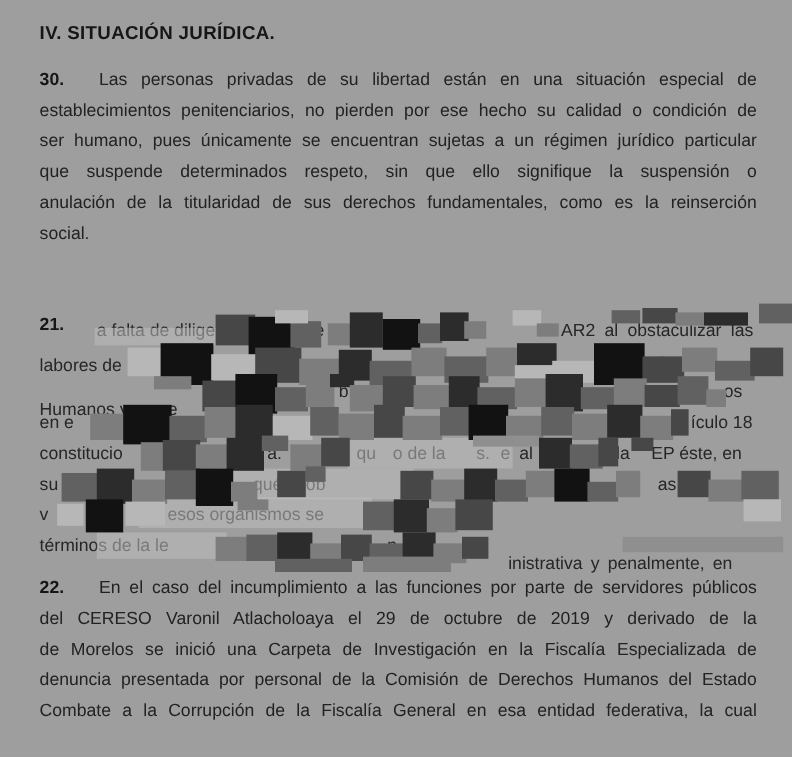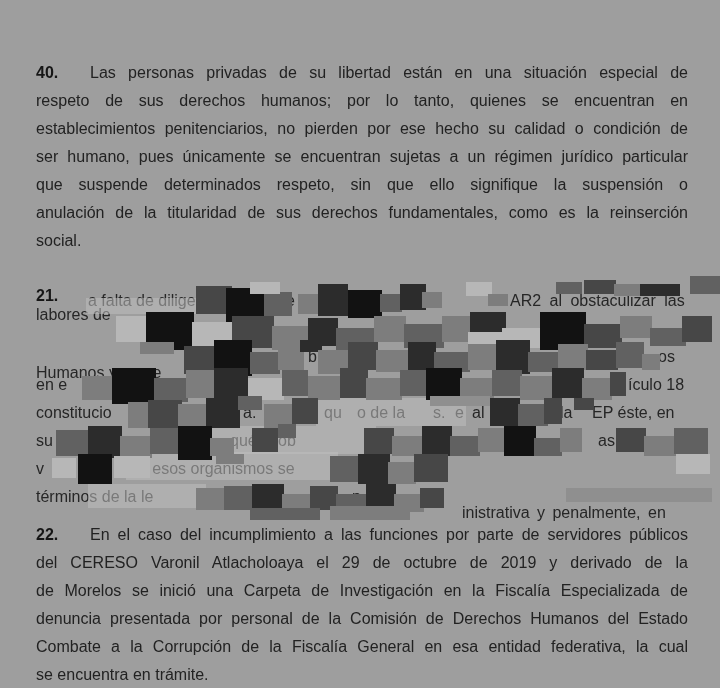--- a/index.html
+++ b/index.html
@@ -27,38 +27,38 @@
   .frag{
     position:absolute;font-size:16px;line-height:22px;white-space:pre;color:#262626;
   }
   .rblock{position:absolute;}
   .veil{position:absolute;opacity:.55;}
 </style>
 </head>
 <body>
 
 <div class="page">
+  <div class="heading">IV. SITUACIÓN JURÍDICA.</div>
 
   <div class="para" id="para20" style="top:59px;">
-      <div class="line"><span class="num">40.</span>Las personas privadas de su libertad están en una situación especial de</div>
-      <div class="line">respeto de sus derechos humanos; por lo tanto, quienes se encuentran en</div>
+      <div class="line"><span class="num">30.</span>Las personas privadas de su libertad están en una situación especial de</div>
       <div class="line">establecimientos penitenciarios, no pierden por ese hecho su calidad o condición de</div>
       <div class="line">ser humano, pues únicamente se encuentran sujetas a un régimen jurídico particular</div>
       <div class="line">que suspende determinados respeto, sin que ello signifique la suspensión o</div>
       <div class="line">anulación de la titularidad de sus derechos fundamentales, como es la reinserción</div>
       <div class="line last">social.</div>
     </div>
 
   <div class="p21-num">21.</div>
   <div id="frags">
       <span class="frag" style="left: 88px; top: 290px;">a falta de diligenc</span>
       <span class="frag" style="left: 277px; top: 290px;">he</span>
       <span class="frag" style="left: 444px; top: 290px; margin-top: 26px;">AR</span>
       <span class="frag" style="left: 510px; top: 290px; word-spacing: 4px;">AR2 al obstaculizar las</span>
-      <span class="frag" style="left: 36px; top: 304px;">labores de</span>
+      <span class="frag" style="left: 36px; top: 322px;">labores de</span>
       <span class="frag" style="left: 598px; top: 318px;">r</span>
       <span class="frag" style="left: 36px; top: 362px; text-align: center;">Humanos y no pe</span>
       <span class="frag" style="left: 231px; top: 346px;">il</span>
       <span class="frag" style="left: 308px; top: 346px;">b</span>
       <span class="frag" style="left: 658px; top: 346px;">os</span>
       <span class="frag" style="left: 36px; top: 374px;">en e</span>
       <span class="frag" style="left: 130px; top: 374px;">er</span>
       <span class="frag" style="left: 238px; top: 374px;">íf</span>
       <span class="frag" style="left: 290px; top: 374px;">ur</span>
       <span class="frag" style="left: 338px; top: 374px;">np</span>
@@ -213,15 +213,14 @@
       <div class="rblock" style="left: 330px; top: 506px; width: 80px; height: 14px; background: rgb(125, 125, 125);"></div>
       <div class="rblock" style="left: 566px; top: 488px; width: 146px; height: 14px; background: rgb(143, 143, 143);"></div>
     </div>
 
   <div class="para" id="para22" style="top:521px;">
       <div class="line"><span class="num">22.</span>En el caso del incumplimiento a las funciones por parte de servidores públicos</div>
       <div class="line">del CERESO Varonil Atlacholoaya el 29 de octubre de 2019 y derivado de la</div>
       <div class="line">de Morelos se inició una Carpeta de Investigación en la Fiscalía Especializada de</div>
       <div class="line">denuncia presentada por personal de la Comisión de Derechos Humanos del Estado</div>
       <div class="line">Combate a la Corrupción de la Fiscalía General en esa entidad federativa, la cual</div>
-      <div class="line last">se encuentra en trámite.</div>
     </div>
 </div>
 
 </body></html>

